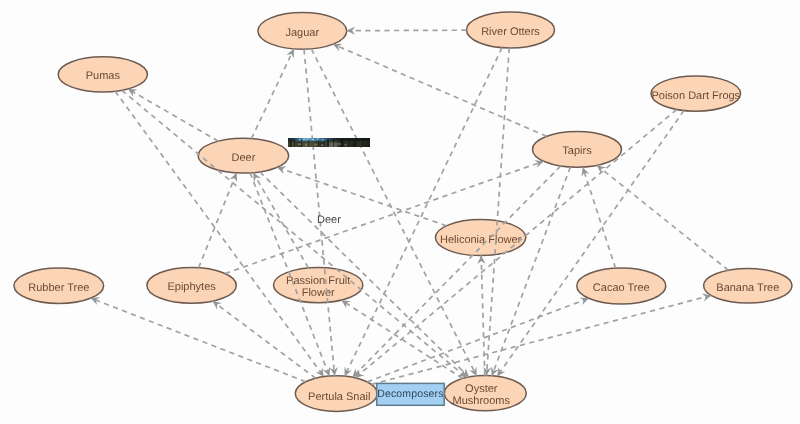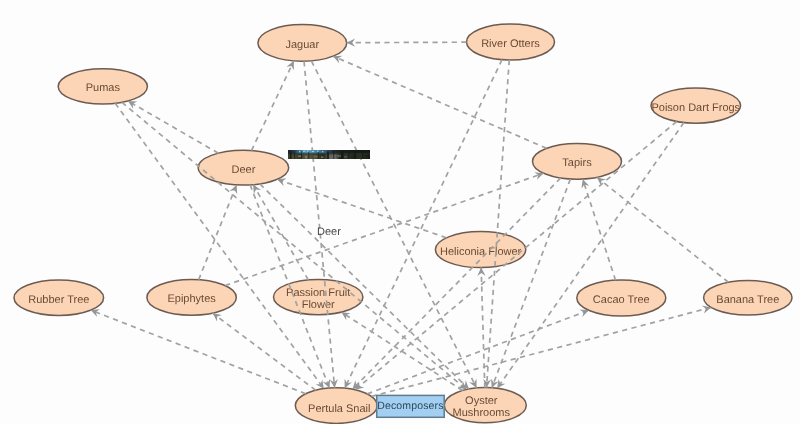--- a/index.html
+++ b/index.html
@@ -3,21 +3,21 @@
 <meta charset="utf-8">
 <title>Rainforest Food Web</title>
 <style>
   html, body { margin:0; padding:0; background:#fdfdfd; }
   body {
     width:800px; height:424px; overflow:hidden;
     font-family:"Liberation Sans", sans-serif;
     -webkit-font-smoothing:antialiased;
     text-rendering:geometricPrecision;
   }
-  #canvas { position:relative; width:800px; height:299px; background:#fdfdfd;margin-top:12px; }
+  #canvas { position:relative; width:800px; height:299px; background:#fdfdfd; }
   svg { position:absolute; left:0; top:0; width:800px; height:424px; text-rendering:geometricPrecision; }
   text { -webkit-font-smoothing:antialiased; }
   .node-ellipse { fill:#fbd5b5; stroke:#6d5b52; stroke-width:1.5; }
   .node-label {
     font-family:"Liberation Sans", sans-serif; font-size:11px; fill:#6b4a35;
     text-anchor:middle; dominant-baseline:central;
   }
   .edge { stroke:#a0a2a3; stroke-width:1.7; stroke-dasharray:5.2 4.4; fill:none; }
   .arrow { fill:#949698; }
   .free-label { font-family:"Liberation Sans", sans-serif; font-size:11px; fill:#464646; }

